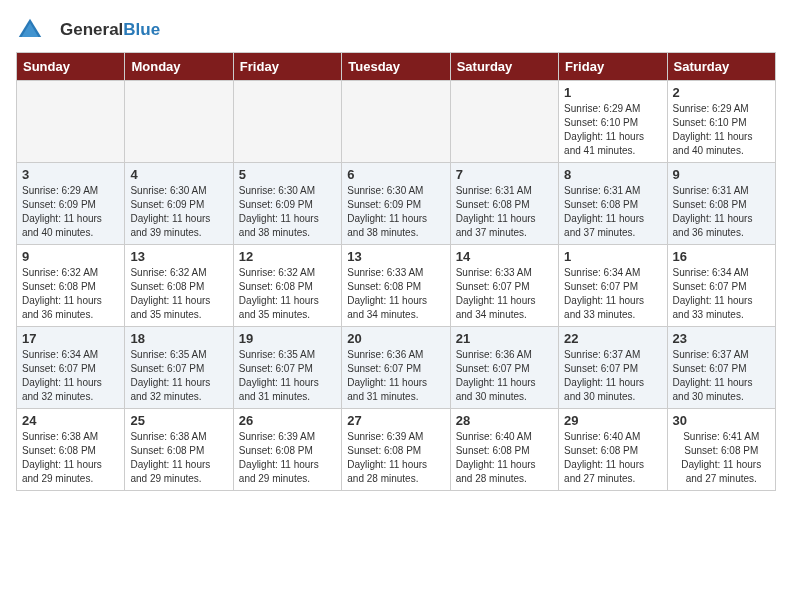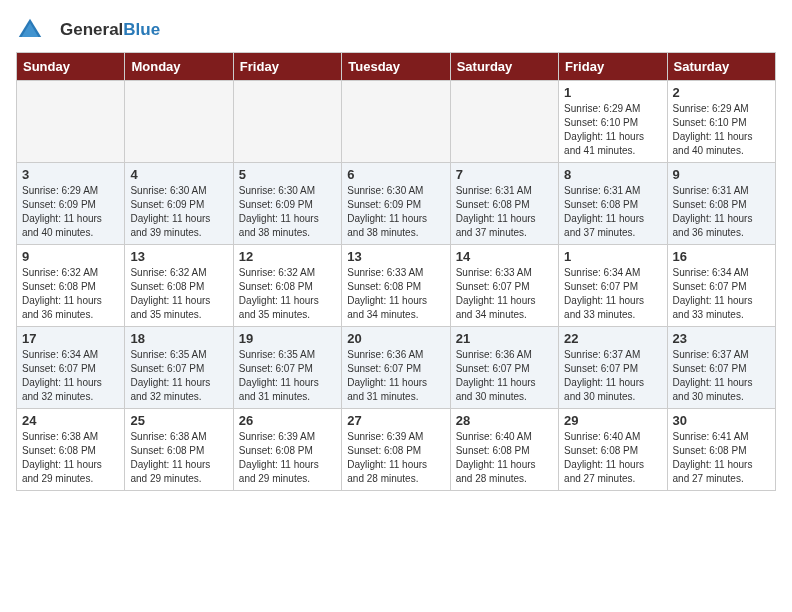--- a/index.html
+++ b/index.html
@@ -304,19 +304,19 @@
 Daylight: 11 hours and 28 minutes.</div>
         </td>
         <td>
           <span class="day-num">29</span>
           <div class="day-info" style="white-space: pre-line;">Sunrise: 6:40 AM
 Sunset: 6:08 PM
 Daylight: 11 hours and 27 minutes.</div>
         </td>
         <td>
           <span class="day-num">30</span>
-          <div class="day-info" style="white-space: pre-line;">Sunrise: 6:41 AM
+          <div class="day-info" style="white-space: pre-line; text-align: center;">Sunrise: 6:41 AM
 Sunset: 6:08 PM
 Daylight: 11 hours and 27 minutes.</div>
         </td>
       </tr>
     </tbody>
 </table>
 
 </body></html>

